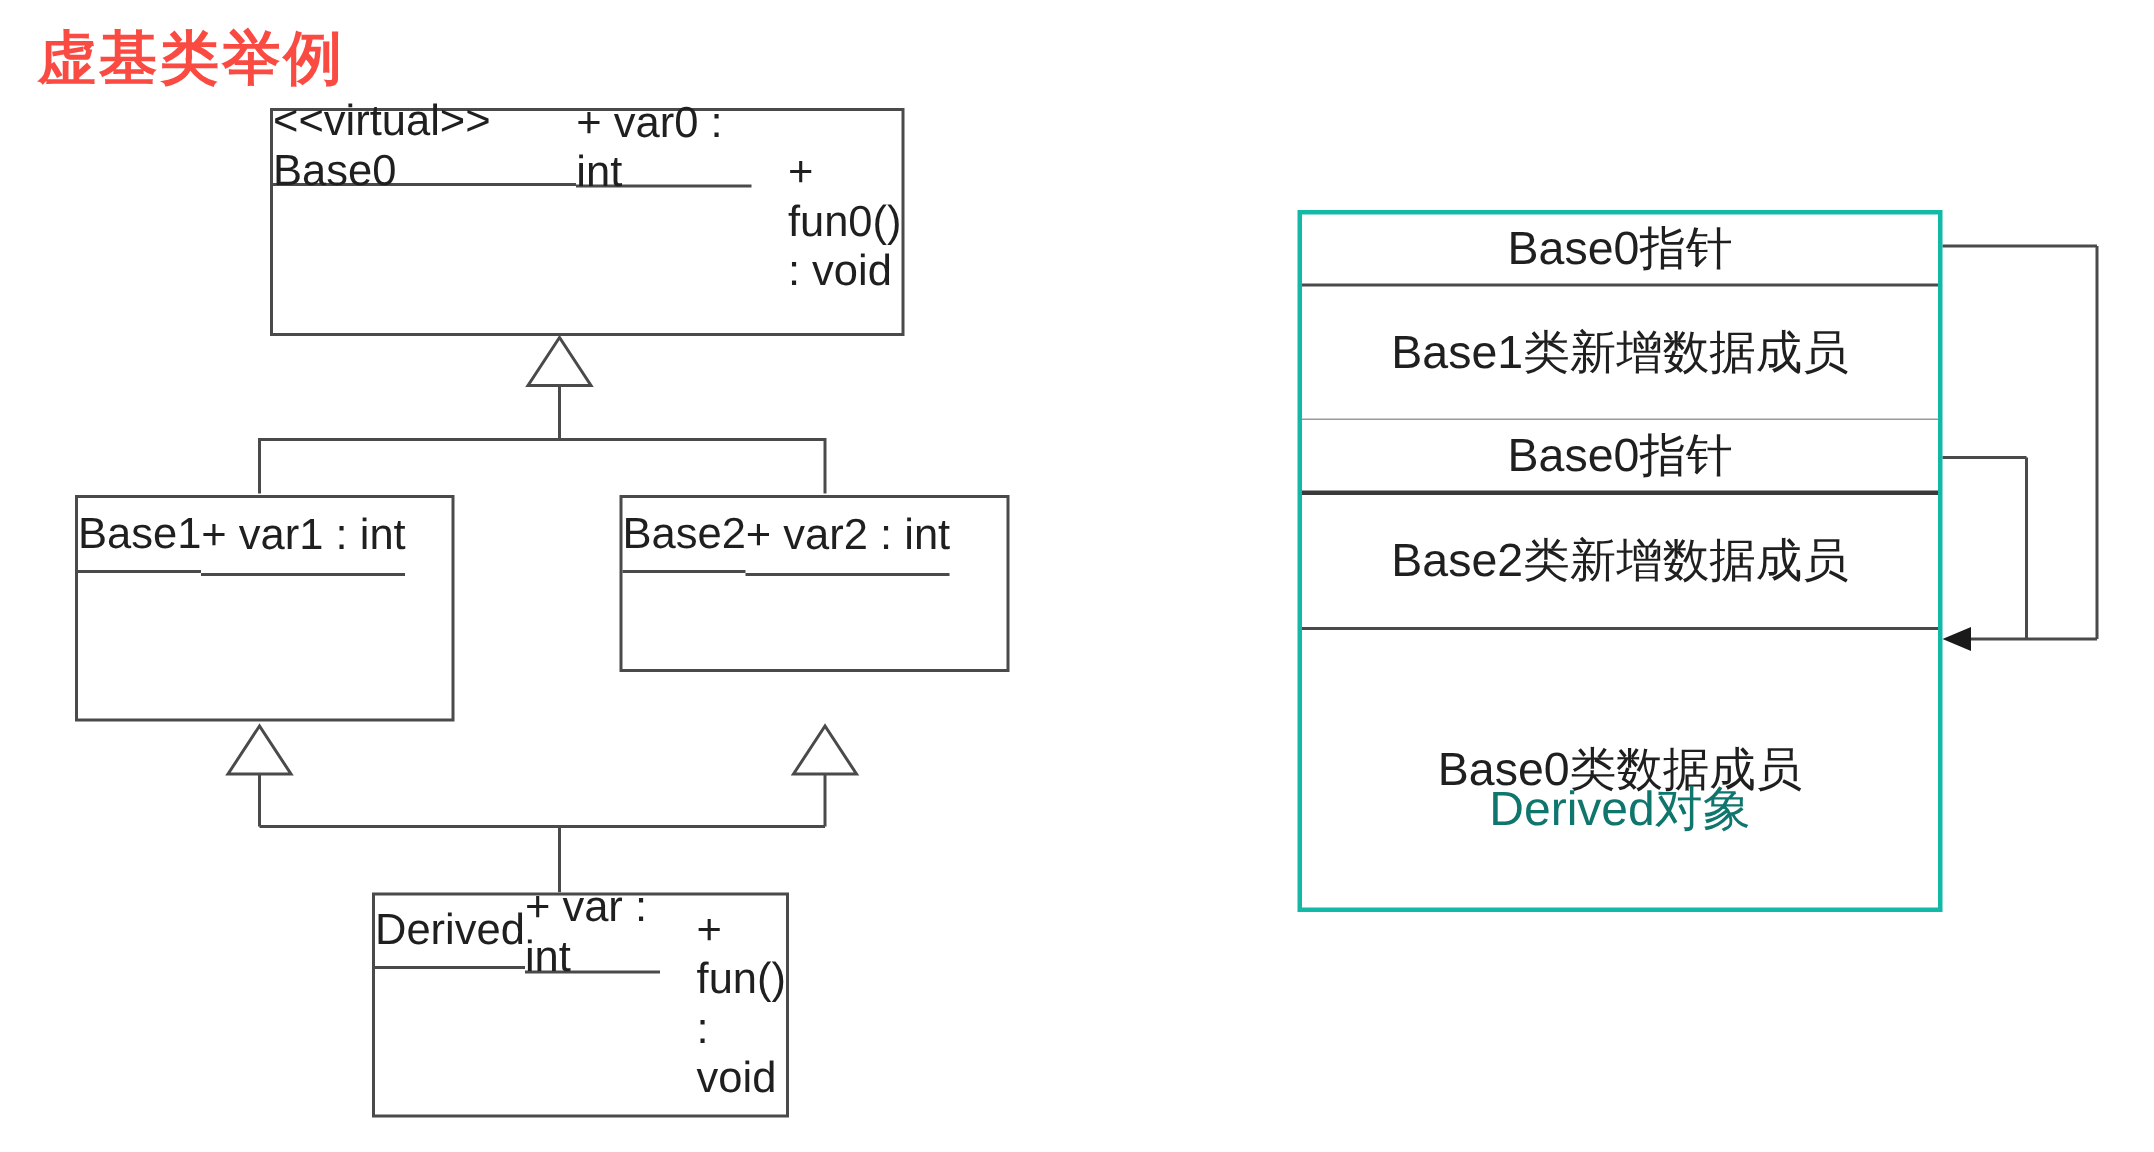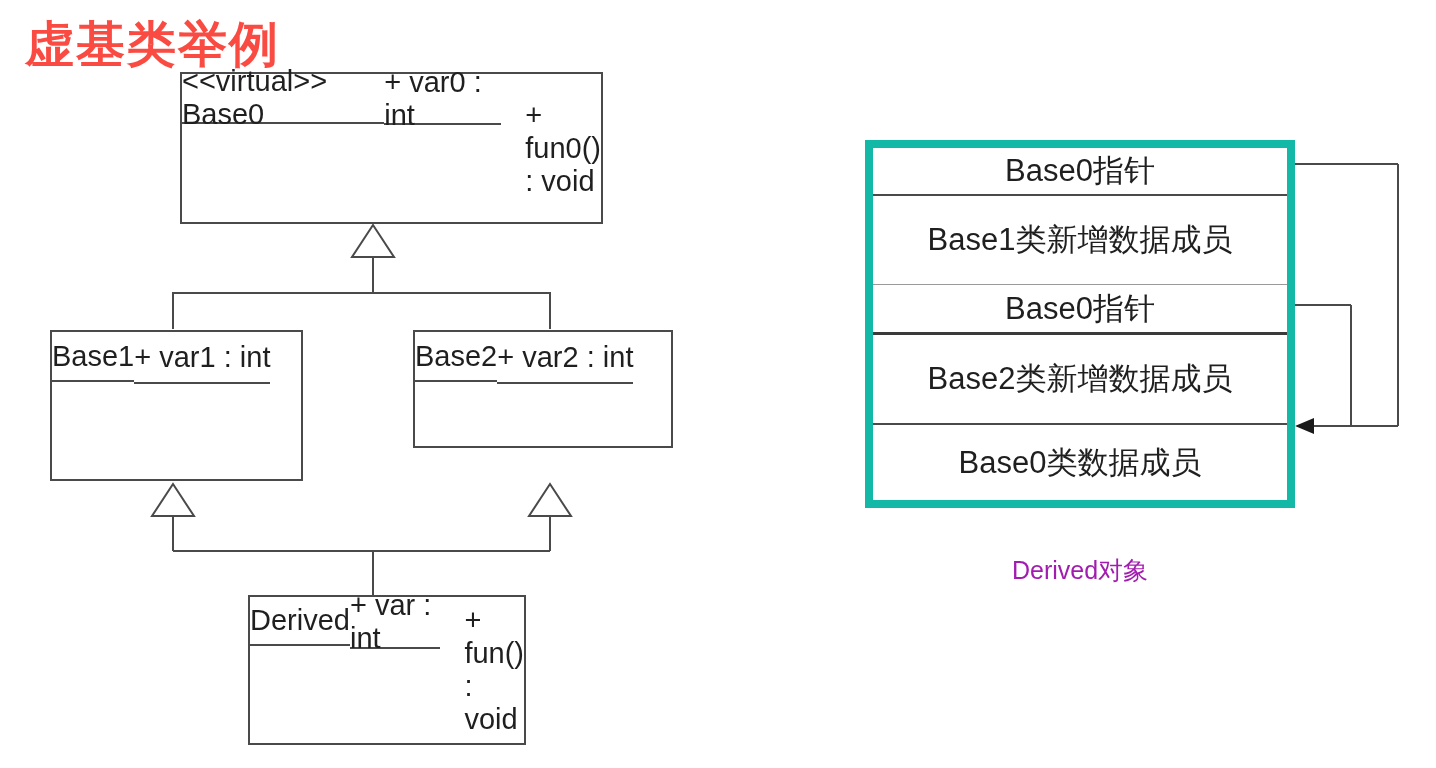--- a/index.html
+++ b/index.html
@@ -6,21 +6,21 @@
   #canvas{
     position:relative;
     width:1436px;height:768px;
     background:#ffffff;
     font-family:"Liberation Sans","DejaVu Sans",sans-serif;
     color:#1f1f1f;
     overflow:hidden;
   }
   .page-title{
     position:absolute;left:25px;top:12px;
-    font-size:49px;font-weight:bold;color:#fa4b42;
+    font-size:39px;font-weight:bold;color:#fa4b42;
     letter-spacing:2px;
   }
   svg.connector-layer{
     position:absolute;left:0;top:0;width:1436px;height:768px;
     pointer-events:none;
   }
   
   .class-box{
     position:absolute;background:#ffffff;
     border:2px solid #4a4a4a;box-sizing:border-box;
@@ -29,36 +29,36 @@
   }
   .class-box .crow{
     box-sizing:border-box;display:flex;align-items:center;
   }
   .crow.ctitle{justify-content:center;border-bottom:2px solid #4a4a4a;}
   .crow.cattr{padding-left:0;border-bottom:2px solid #4a4a4a;}
   .crow.cmethod{padding-left:24px;}
   .crow.cempty{flex:1;}
   
   .mem-box{
-    position:absolute;left:865px;top:140px;width:430px;height:368px;
-    background:#ffffff;border:8px solid #14b8a6;box-sizing:border-box;
+    position:absolute;left:865px;top:140px;width:430px;height:468px;
+    background:#ffffff;border:3px solid #14b8a6;box-sizing:border-box;
     display:flex;flex-direction:column;
     font-size:31px;
   }
   .mem-row{
     box-sizing:border-box;display:flex;align-items:center;justify-content:center;
   }
   .mem-row.r1{height:48px;border-bottom:2px solid #4a4a4a;}
   .mem-row.r2{height:89px;border-bottom:1px solid #9a9a9a;}
   .mem-row.r3{height:50px;border-bottom:3px solid #3a3a3a;}
   .mem-row.r4{height:90px;border-bottom:2px solid #4a4a4a;}
   .mem-row.r5{flex:1;}
   .mem-caption{
     position:absolute;left:865px;top:518px;width:430px;
-    text-align:center;font-size:25px;color:#a21caf;margin-top:36px;
+    text-align:center;font-size:32px;color:#0f766e;
   }
 </style>
 </head>
 <body>
 
 <div id="canvas">
 
   <div class="page-title">虚基类举例</div>
 
   <svg class="connector-layer" viewBox="0 0 1436 768" xmlns="http://www.w3.org/2000/svg">

